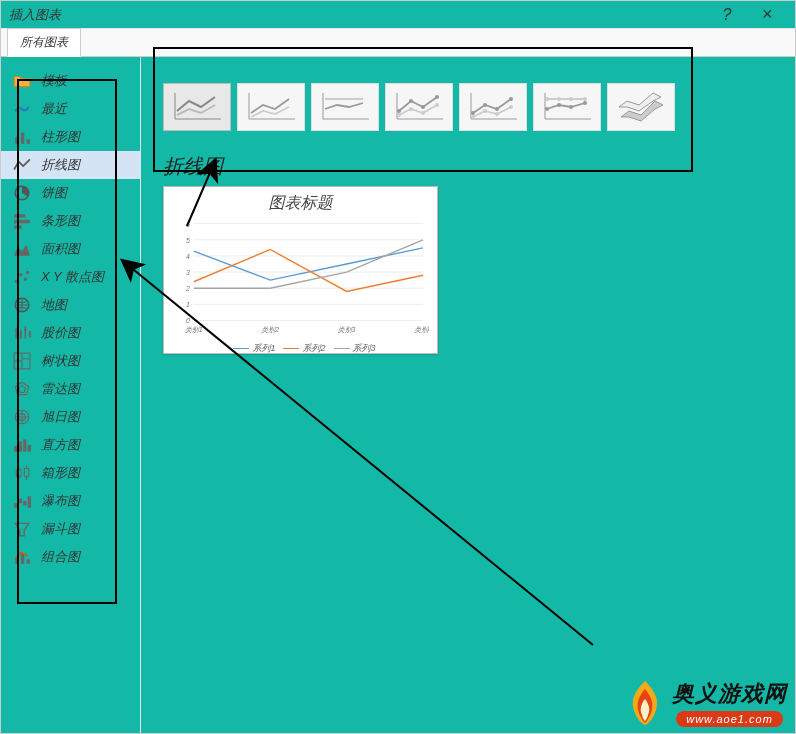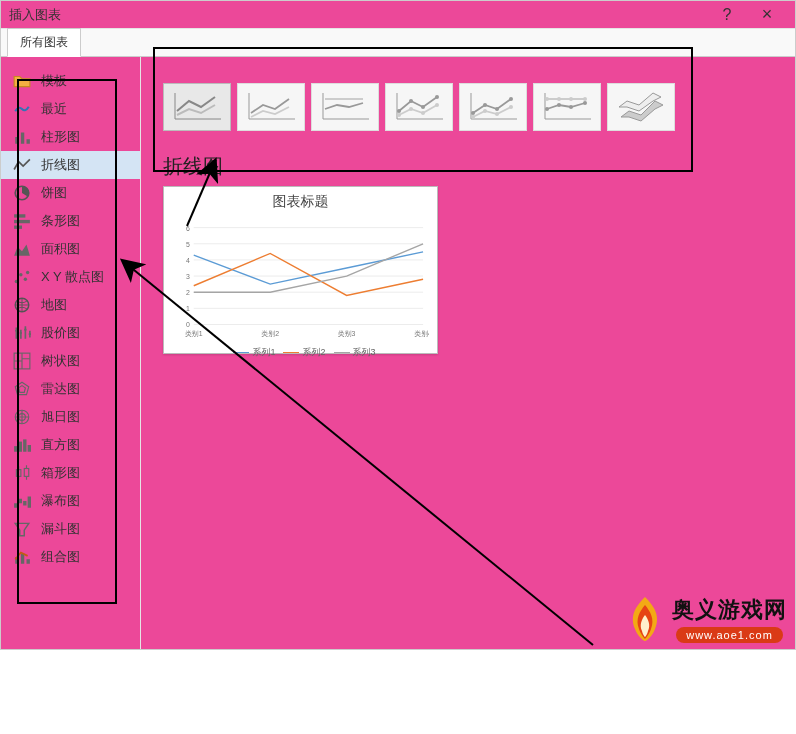--- a/index.html
+++ b/index.html
@@ -7,24 +7,25 @@
     font-family: "Microsoft YaHei", "SimSun", sans-serif;
     font-size: 12px;
     background: #fff;
     width: 796px;
     height: 734px;
     position: relative;
     overflow: hidden;
   }
   .dialog {
     width: 796px;
-    height: 650px;
-    background: #ec4899;
+    height: 734px;
+    background: #14b8a6;
     border: 1px solid #ccc;
     position: relative;
+    font-style: italic;
   }
   .titlebar {
     height: 28px;
     display: flex;
     align-items: center;
     padding: 0 8px;
     border-bottom: 1px solid #e5e5e5;
   }
   .titlebar .title { flex: 1; font-size: 13px; color: #333; }
   .titlebar .help-btn, .titlebar .close-btn {
@@ -117,21 +118,21 @@
   .preview {
     width: 275px;
     height: 168px;
     border: 1px solid #bbb;
     box-shadow: 0 1px 2px rgba(0,0,0,0.15);
     margin-left: 8px;
     background: #fff;
     padding: 6px 8px;
     position: relative;
   }
-  .preview .ptitle { text-align: center; font-size: 14px; color: #444; margin-bottom: 12px;}
+  .preview .ptitle { text-align: center; font-size: 16px; color: #444; margin-bottom: 5px;}
   .preview svg.plot { width: 100%; height: 118px; }
   .preview .legend { text-align: center; font-size: 9px; color: #666; margin-top: 2px;}
   .legend .swatch { display: inline-block; width: 16px; border-top: 1px solid; transform: translateY(-2px); margin: 0 3px 0 8px;}
 
   
   .watermark {
     position: absolute;
     right: 8px; bottom: 6px;
     display: flex; align-items: flex-start; gap: 6px;
   }

